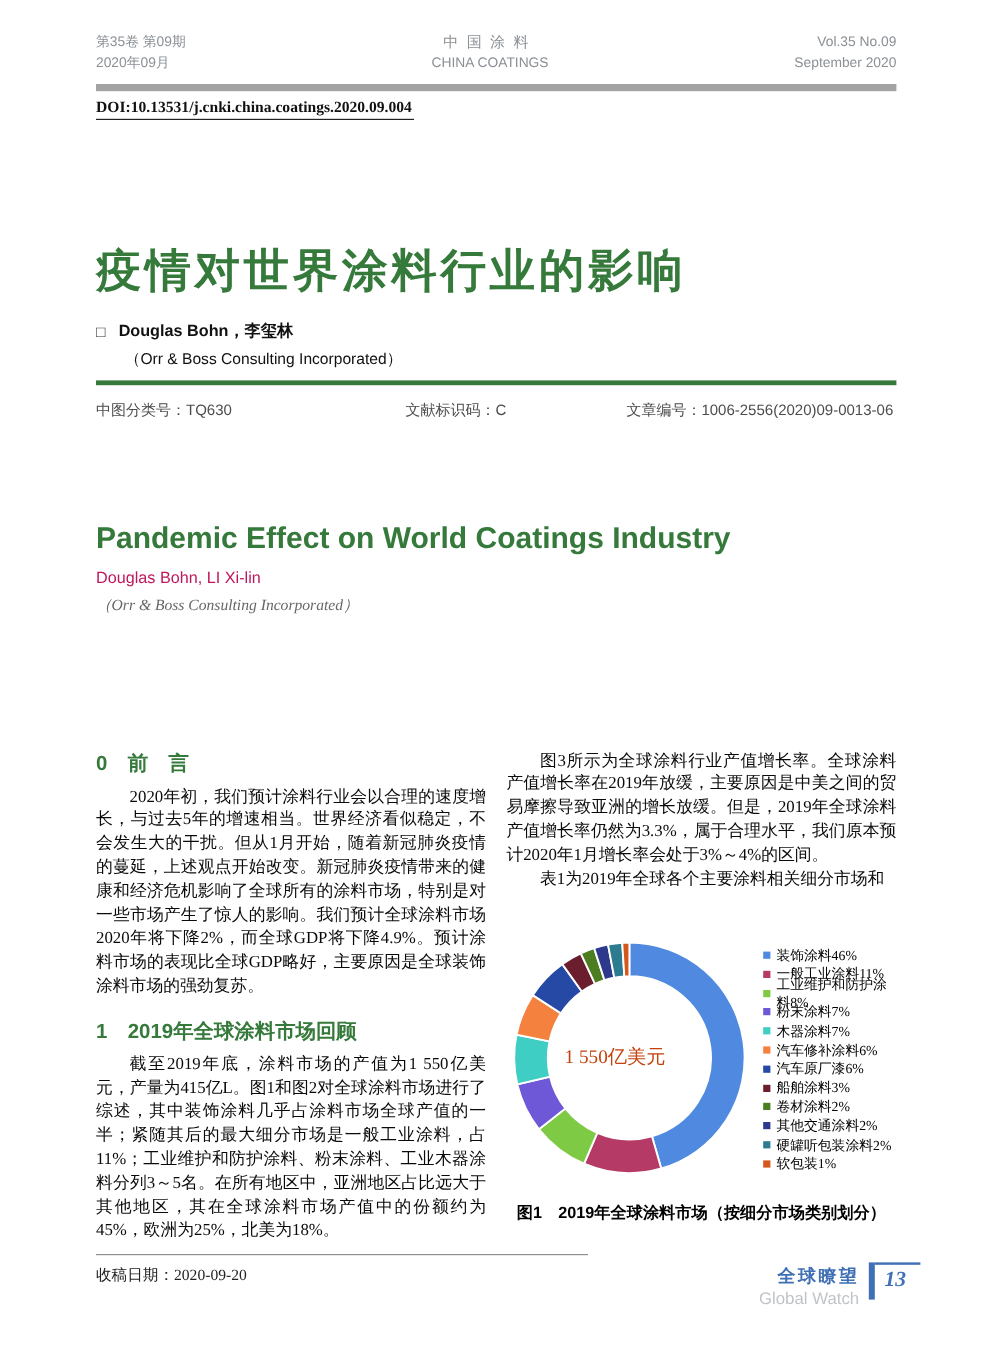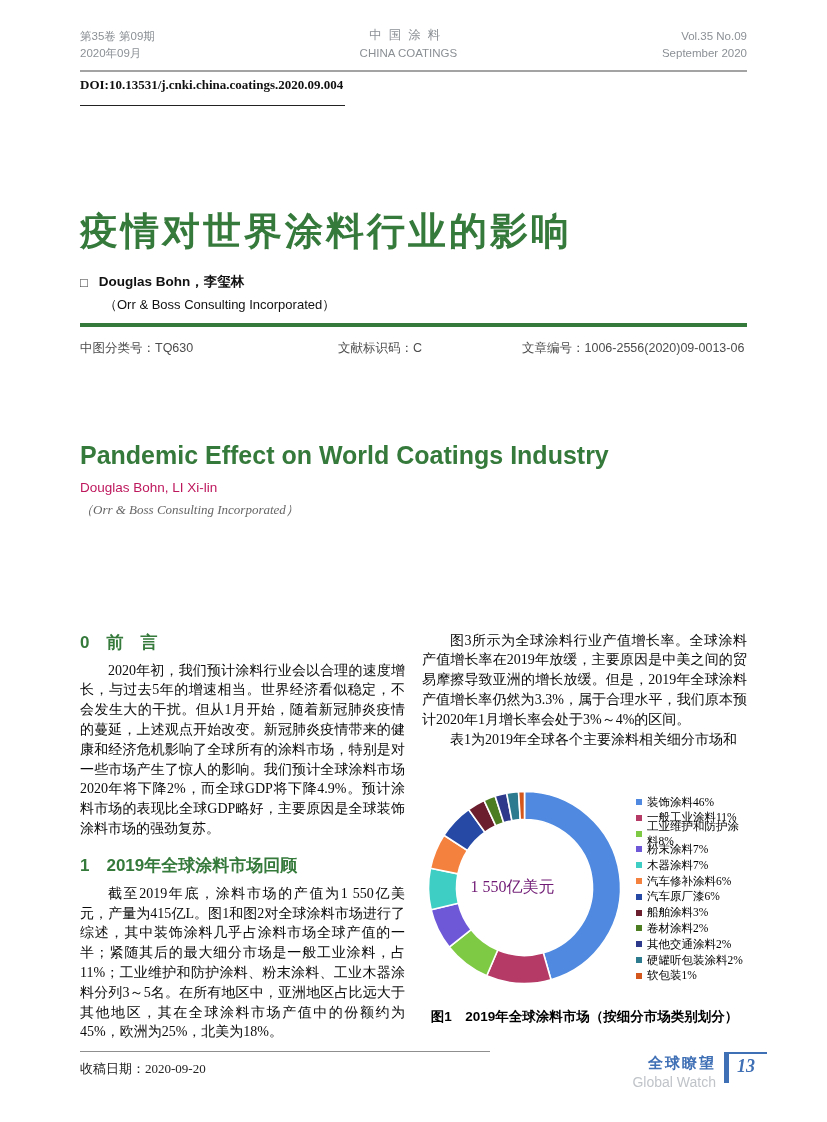--- a/index.html
+++ b/index.html
@@ -11,33 +11,33 @@
     position:relative;
     width:827px;height:1122px;
     margin:0 auto;background:#ffffff;
     font-family:"Liberation Serif", serif;
     color:#000;overflow:hidden;
   }
   .inner{padding:26px 80px 0 80px;}
 
   
   .jheader{
-    display:flex;justify-content:space-between;align-items:flex-end;
+    display:flex;justify-content:space-between;align-items:center;
     font-family:"Liberation Sans", sans-serif;
     font-size:11.5px;line-height:1.55;color:#8b9095;
-    border-bottom:2px solid #a3a3a3;padding-bottom:7px;
+    border-bottom:6px solid #a3a3a3;padding-bottom:7px;
   }
   .jheader .h-center{text-align:center;}
   .jheader .h-center .cnline{letter-spacing:7px;font-size:12.5px;}
   .jheader .h-right{text-align:right;}
 
   .doi{
     display:inline-block;margin-top:3px;
     font-size:13px;color:#111;
-    border-bottom:1.5px solid #222;padding:2px 2px 12px 0;
+    border-bottom:1.5px solid #222;padding:2px 2px 2px 0;
     font-weight:bold;
   }
 
   
   .title-cn{
     margin:100px 0 0 0;
     font-family:"Liberation Sans", sans-serif;
     font-weight:bold;font-size:38px;letter-spacing:3px;
     color:var(--green);
   }
@@ -90,21 +90,21 @@
     margin-top:9px;width:410px;
     border-top:1px solid #8f8f8f;padding-top:8px;
     font-size:13px;color:#222;
   }
 
   
   .chart{display:flex;align-items:center;margin-top:36px;}
   .donut-wrap{position:relative;width:205px;height:205px;flex:none;}
   .center-label{
     position:absolute;inset:0;display:flex;align-items:center;justify-content:center;
-    padding-right:24px;font-size:16px;color:#701a75;
+    padding-right:24px;font-size:16px;color:#c2410c;
     font-family:"Liberation Serif", serif;
   }
   .legend{margin-left:9px;flex:1;padding-top:2px;}
   .leg-item{display:flex;align-items:center;height:15.8px;font-size:11.5px;color:#000;}
   .leg-marker{width:6px;height:6px;margin-right:5px;flex:none;}
 
   .cap-cn{
     margin-top:18px;text-align:center;
     font-family:"Liberation Sans", sans-serif;
     font-weight:bold;font-size:13.5px;color:#000;

